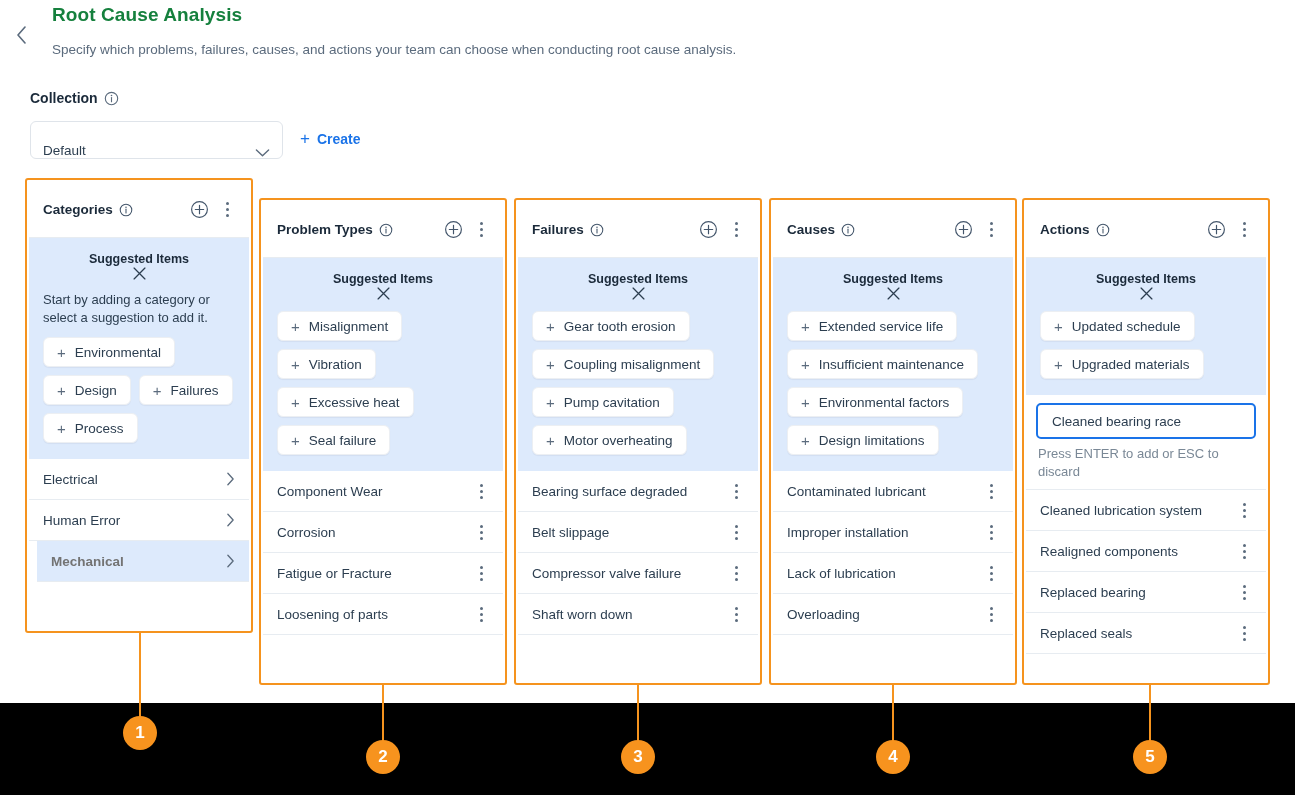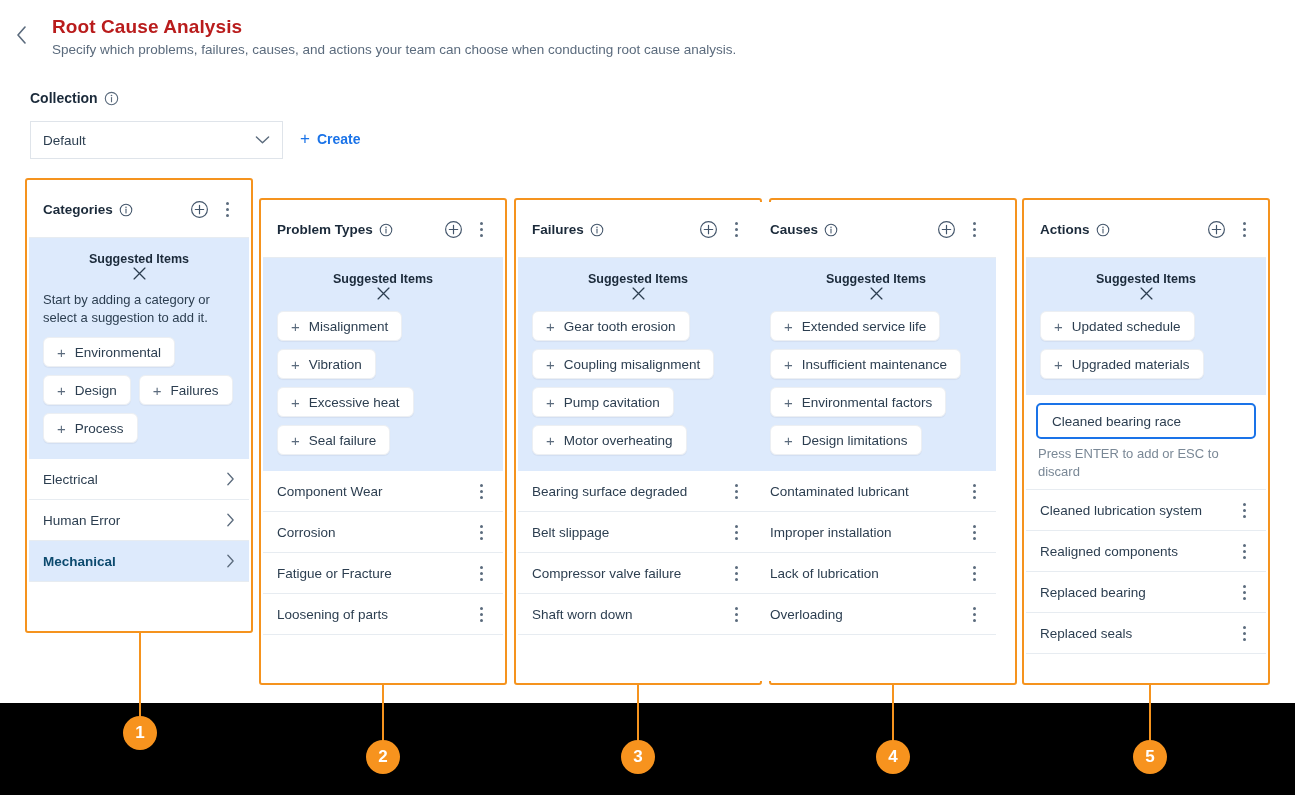--- a/index.html
+++ b/index.html
@@ -12,39 +12,39 @@
   #root { position: relative; width: 1295px; height: 795px; background:#ffffff; }
 
   
   .hdr { position:absolute; left:0; top:0; width:1295px; height:80px; }
   .back-arrow {
     position:absolute; left:10px; top:24px; width:22px; height:22px;
     display:flex; align-items:center; justify-content:center;
     color:#5b6b7d; cursor:pointer;
   }
   .page-title {
-    position:absolute; left:52px; top:16px;
-    font-size:19px; font-weight:bold; color:#b91c1c; letter-spacing:0.1px;
+    position:absolute; left:52px; top:4px;
+    font-size:19px; font-weight:bold; color:#15803d; letter-spacing:0.1px;
   }
   .page-sub {
     position:absolute; left:52px; top:42px;
     font-size:13.5px; color:#5b6b7d;
   }
 
   
   .coll-label {
     position:absolute; left:30px; top:90px;
     font-size:14px; font-weight:bold; color:#1b2a3a;
     display:flex; align-items:center; gap:6px;
   }
   .info-ico { display:inline-flex; align-items:center; justify-content:center; }
   .select-box {
     position:absolute; left:30px; top:121px; width:253px; height:38px;
-    border:1px solid #dfe4ea; border-radius:0; background:#fff;
-    display:flex; align-items:center; padding:0 12px;
+    border:1px solid #dfe4ea; border-radius:6px; background:#fff;
+    display:flex; align-items:flex-end; padding:0 12px;
     font-size:13.5px; color:#2c3e50; cursor:pointer;
   }
   .select-box .val { flex:1; }
   .chev { color:#5b6b7d; display:flex; align-items:center; }
   .create-btn {
     position:absolute; left:300px; top:130px;
     display:flex; align-items:center; gap:7px;
     color:#1a73e8; font-size:14px; font-weight:bold; cursor:pointer;
   }
   .create-btn .pl { font-size:17px; font-weight:normal; line-height:1; }
@@ -89,21 +89,21 @@
   }
   .chip .p { color:#5b6b7d; font-size:15px; line-height:1; }
 
   
   .row {
     height:41px; display:flex; align-items:center; padding:0 14px;
     border-bottom:1px solid #e7ecf1; font-size:13.5px; color:#2c3e50;
     background:#fff; cursor:pointer;
   }
   .row .lbl { flex:1; }
-  .row.sel { background:#ddeafc; font-weight:bold; color:#0c4a6e; }
+  .row.sel { background:#ddeafc; font-weight:bold; color:#737373;margin-left:8px; }
   .row .chev-r { color:#5b6b7d; display:flex; }
   .row-tail { height:34px; background:#fff; }
 
   
   .editrow { padding:8px 10px 0 10px; background:#fff; }
   .edit-input {
     width:100%; height:36px; border:2px solid #1a73e8; border-radius:5px;
     padding:0 14px; font-size:13.5px; color:#2c3e50; outline:none;
     font-family:"Liberation Sans", sans-serif; background:#fff;
   }
@@ -416,21 +416,21 @@
           <span class="lbl">Shaft worn down</span>
           <span class="kebab">
             <i></i>
             <i></i>
             <i></i>
           </span>
         </div>
         <div class="row-tail"></div>
       </div>
       <div class="callout" style="left: 769px; top: 20px; width: 248px; height: 487px;"></div>
-      <div class="card" style="left: 756px; top: 24px; width: 240px; height: 479px;">
+      <div class="card" style="left: 773px; top: 24px; width: 240px; height: 479px;">
         <div class="card-hd">
           <span class="ttl">
             <span>Causes</span>
             <span class="info-ico">
               <svg width="14" height="14" viewBox="0 0 16 16" fill="none">
                 <circle cx="8" cy="8" r="6.6" stroke="#44566b" stroke-width="1.2"></circle>
                 <circle cx="8" cy="4.8" r="0.85" fill="#44566b"></circle>
                 <path d="M8 7v4.4" stroke="#44566b" stroke-width="1.2" stroke-linecap="round"></path>
               </svg>
             </span>

